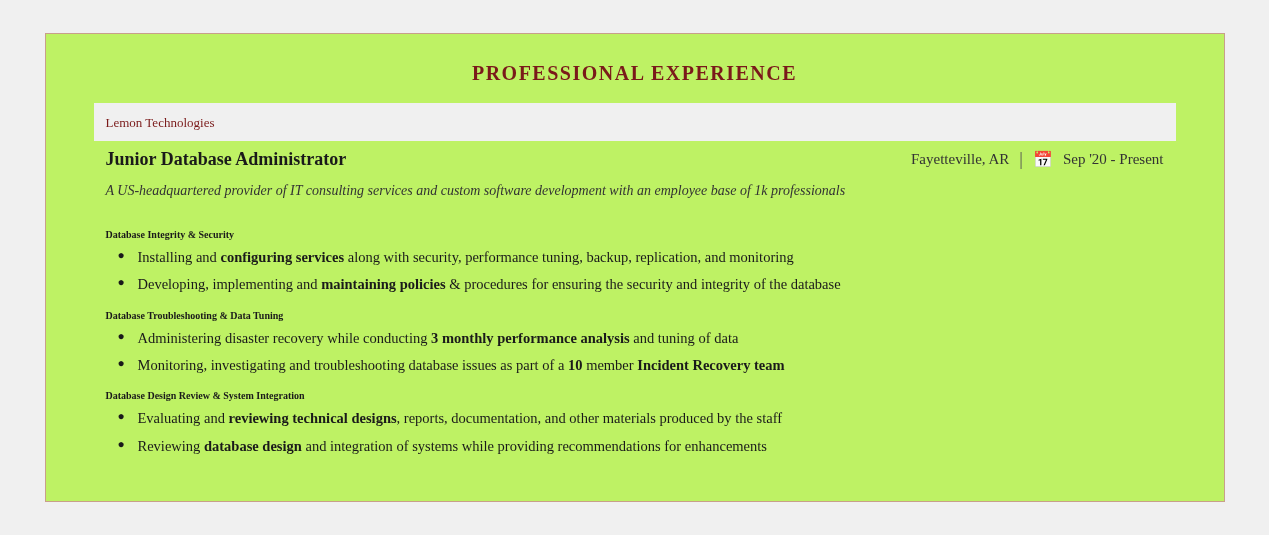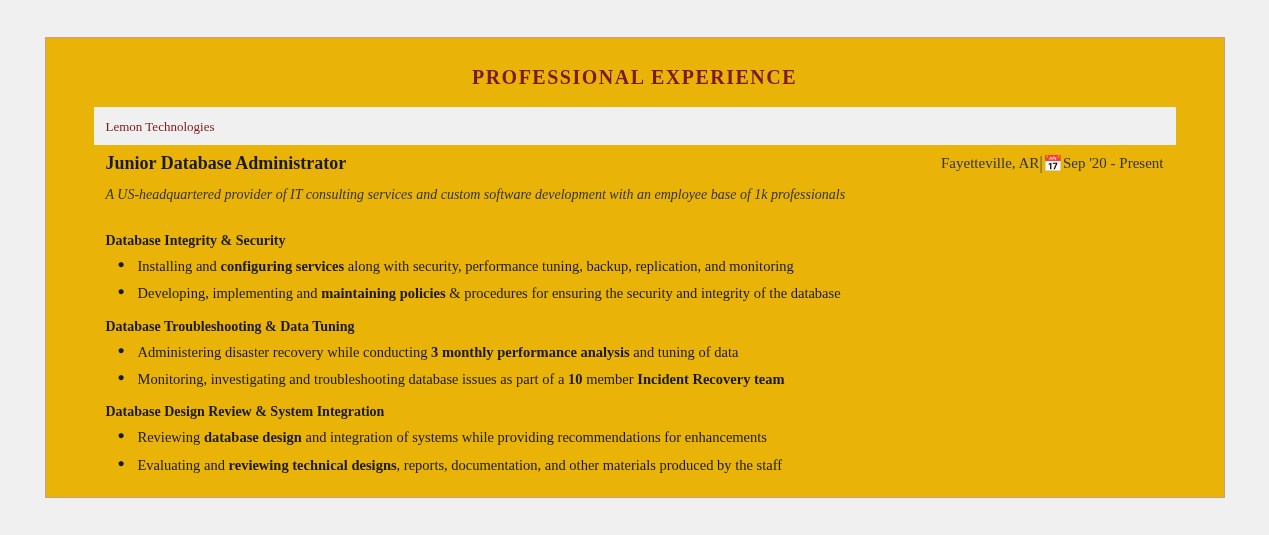--- a/index.html
+++ b/index.html
@@ -6,23 +6,23 @@
     body {
       background: #f0f0f0;
       display: flex;
       justify-content: center;
       align-items: center;
       min-height: 100vh;
       font-family: 'Georgia', serif;
     }
     .resume-container {
       width: 1180px;
-      background: #eab308;
+      background: #bef264;
       border: 1.5px solid #c8a08a;
-      padding: 28px 48px 16px 48px;
+      padding: 28px 48px 39px 48px;
     }
     .section-title {
       text-align: center;
       color: #7a1a1a;
       font-size: 20px;
       font-weight: bold;
       letter-spacing: 1.5px;
       margin-bottom: 18px;
       font-family: 'Georgia', serif;
     }
@@ -45,20 +45,21 @@
     }
     .job-title {
       color: #1a1a1a;
       font-size: 18px;
       font-weight: bold;
       font-family: 'Georgia', serif;
     }
     .job-meta {
       display: flex;
       align-items: center;
+      gap: 10px;
       color: #333;
       font-size: 15px;
       font-family: 'Georgia', serif;
     }
     .divider {
       color: #555;
       font-size: 18px;
     }
     .calendar-icon {
       font-size: 16px;
@@ -67,21 +68,21 @@
     .company-description {
       font-style: italic;
       color: #333;
       font-size: 14px;
       padding: 6px 12px 14px 12px;
       font-family: 'Georgia', serif;
       line-height: 1.5;
     }
     .skill-section-title {
       font-weight: bold;
-      font-size: 14px;
+      font-size: 10px;
       color: #1a1a1a;
       margin-top: 14px;
       margin-bottom: 6px;
       padding-left: 12px;
       font-family: 'Georgia', serif;
     }
     .bullet-list {
       list-style: none;
       padding-left: 24px;
     }
@@ -132,18 +133,18 @@
         <li>Installing and <strong>configuring services</strong> along with security, performance tuning, backup, replication, and monitoring</li>
         <li>Developing, implementing and <strong>maintaining policies</strong> &amp; procedures for ensuring the security and integrity of the database</li>
       </ul>
       <div class="skill-section-title">Database Troubleshooting &amp; Data Tuning</div>
       <ul class="bullet-list">
         <li>Administering disaster recovery while conducting <strong>3 monthly performance analysis</strong> and tuning of data</li>
         <li>Monitoring, investigating and troubleshooting database issues as part of a <strong>10</strong> member <strong>Incident Recovery team</strong></li>
       </ul>
       <div class="skill-section-title">Database Design Review &amp; System Integration</div>
       <ul class="bullet-list">
+        <li>Evaluating and <strong>reviewing technical designs</strong>, reports, documentation, and other materials produced by the staff</li>
         <li>Reviewing <strong>database design</strong> and integration of systems while providing recommendations for enhancements</li>
-        <li>Evaluating and <strong>reviewing technical designs</strong>, reports, documentation, and other materials produced by the staff</li>
       </ul>
     </div>
 
 </div>
 
 </body></html>

